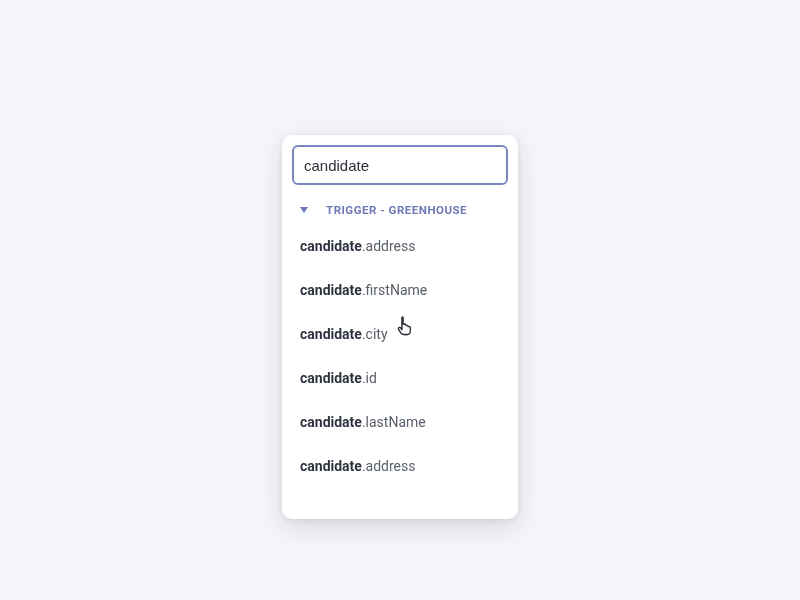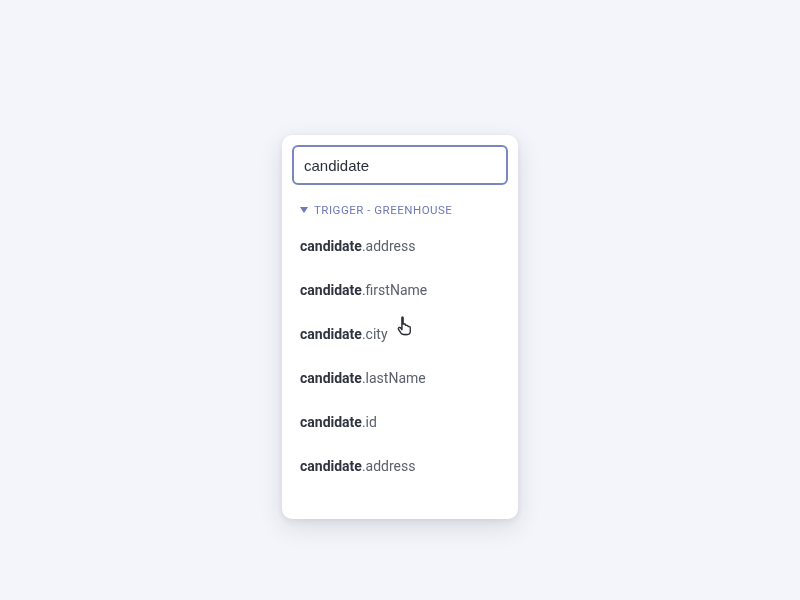--- a/index.html
+++ b/index.html
@@ -43,24 +43,24 @@
   }
 
   .results {
     padding: 14px 8px 0 8px;
     height: calc(100% - 40px);
     overflow: hidden;
   }
   .section-header {
     display: flex;
     align-items: center;
-    gap: 6px;
+    gap: 18px;
     color: #6E79B6;
     font-size: 11.5px;
-    font-weight: 400;
+    font-weight: 700;
     letter-spacing: 0.5px;
     text-transform: uppercase;
     margin: 4px 0 10px 0;
     cursor: pointer;
   }
   .section-header .tri {
     width: 0; height: 0;
     border-left: 4.5px solid transparent;
     border-right: 4.5px solid transparent;
     border-top: 6px solid #6E79B6;
@@ -105,24 +105,24 @@
     <div class="item">
       <b>candidate</b><span>.address</span>
     </div>
     <div class="item">
       <b>candidate</b><span>.firstName</span>
     </div>
     <div class="item">
       <b>candidate</b><span>.city</span>
     </div>
     <div class="item">
-      <b>candidate</b><span>.lastName</span>
+      <b>candidate</b><span>.id</span>
     </div>
     <div class="item">
-      <b>candidate</b><span>.id</span>
+      <b>candidate</b><span>.lastName</span>
     </div>
 
     <div class="item">
       <b>candidate</b><span>.address</span>
     </div>
 
   </div>
 </div>
 
 <div class="cursor">

